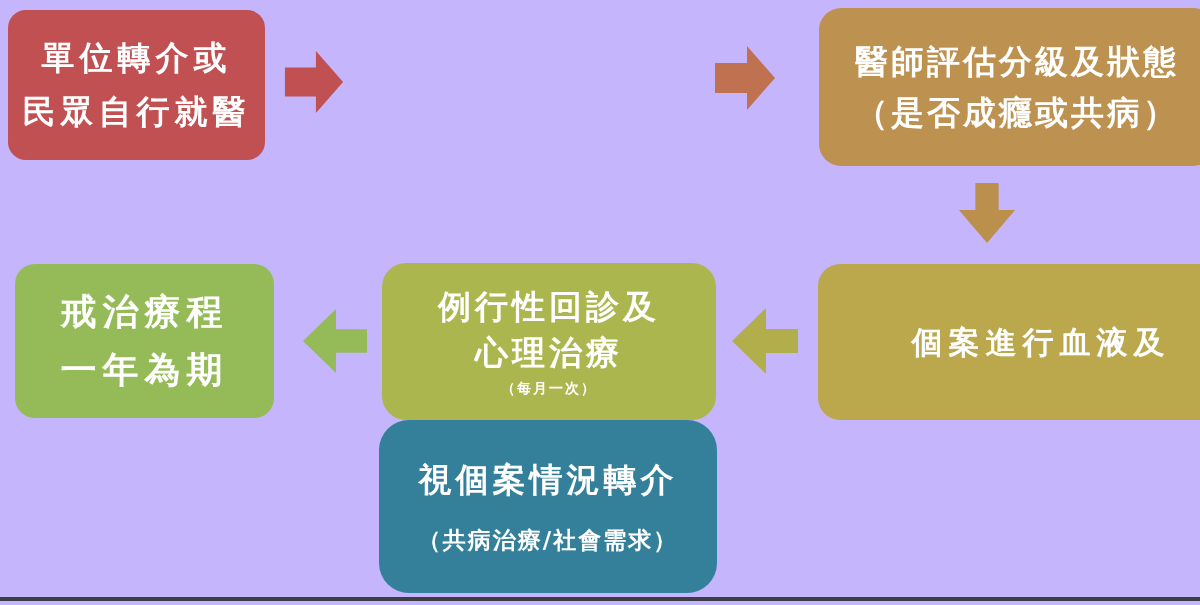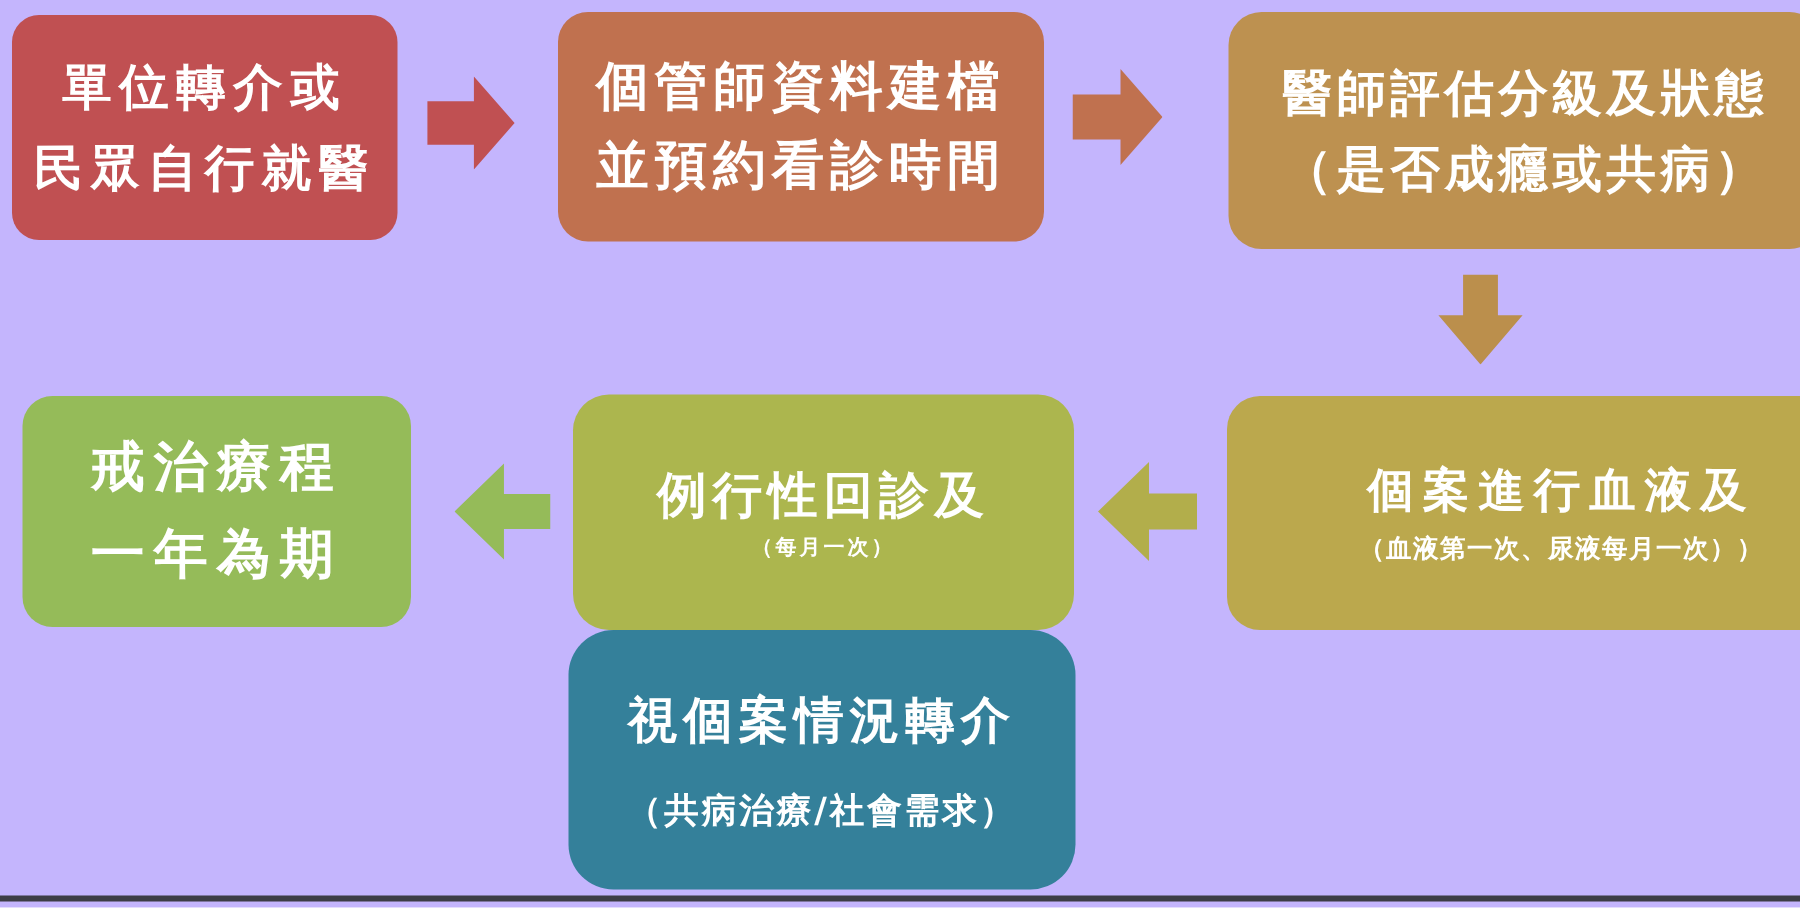--- a/index.html
+++ b/index.html
@@ -86,49 +86,45 @@
 
   <div class="box" id="box-intake" style="background-color: rgb(192, 80, 82);">
     <span class="line">單位轉介或</span>
     <span class="line">民眾自行就醫</span>
   </div>
 
   <svg class="arrow" id="arrow-1" viewBox="0 0 60 64">
     <polygon points="0,17 32,17 32,0 60,32 32,64 32,47 0,47" fill="#C05052"></polygon>
   </svg>
 
-  <div class="box" id="box-casemgr" style="background-color: rgb(192, 113, 79);">
-    <span class="line">個管師資料建檔</span>
-    <span class="line">並預約看診時間</span>
-  </div>
 
   <svg class="arrow" id="arrow-2" viewBox="0 0 60 64">
     <polygon points="0,17 32,17 32,0 60,32 32,64 32,47 0,47" fill="#C0714F"></polygon>
   </svg>
 
   <div class="box" id="box-doctor" style="background-color: rgb(189, 145, 80); margin-left: 19px;">
     <span class="line">醫師評估分級及狀態</span>
     <span class="line">（是否成癮或共病）</span>
   </div>
 
   <svg class="arrow" id="arrow-3" viewBox="0 0 58 62">
     <polygon points="17,0 41,0 41,28 58,28 29,62 0,28 17,28" fill="#BB8F4C"></polygon>
   </svg>
 
   <div class="box" id="box-labs" style="background-color: rgb(187, 168, 77); padding-left: 39px;">
     <span class="line">個案進行血液及</span>
-    <span class="note">（血液第一次、尿液每月一次））</span>
   </div>
 
   <svg class="arrow" id="arrow-4" viewBox="0 0 66 66">
     <polygon points="66,21 34,21 34,0 0,33 34,66 34,45 66,45" fill="#B2AE4B"></polygon>
   </svg>
 
   <div class="box" id="box-routine" style="background-color: rgb(172, 182, 78);">
     <span class="line">例行性回診及</span>
+    <span class="line">心理治療</span>
     <span class="note">（每月一次）</span>
   </div>
 
   <svg class="arrow" id="arrow-5" viewBox="0 0 66 66">
     <polygon points="66,21 34,21 34,0 0,33 34,66 34,45 66,45" fill="#95BB59"></polygon>
   </svg>
 
   <div class="box" id="box-course" style="background-color: rgb(149, 187, 89);">
     <span class="line">戒治療程</span>
     <span class="line">一年為期</span>

